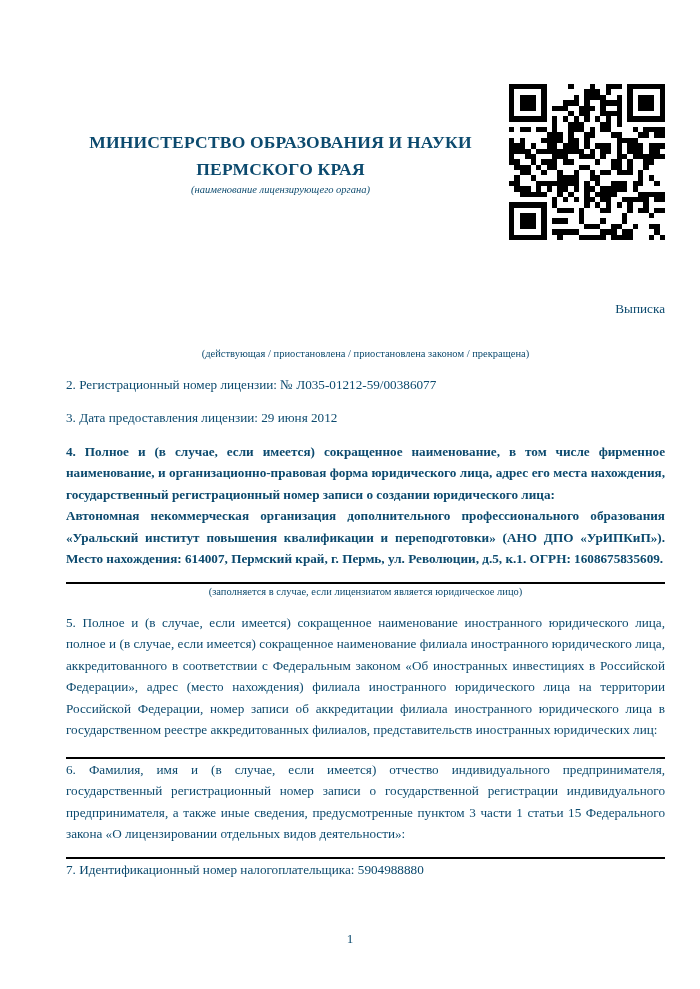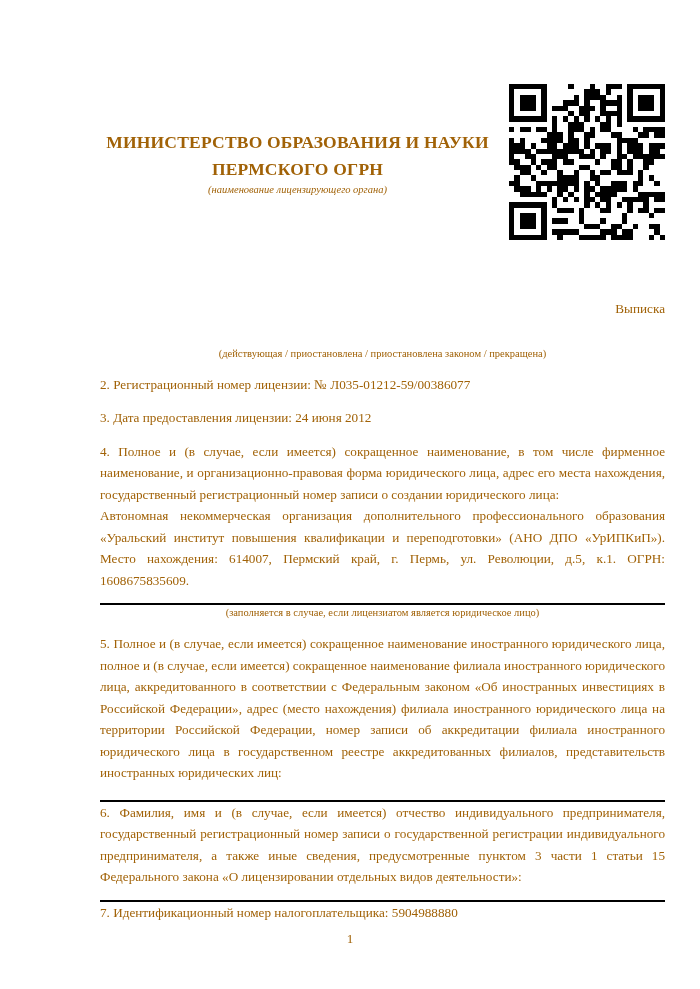--- a/index.html
+++ b/index.html
@@ -1,24 +1,24 @@
 <!DOCTYPE html>
 <html lang="ru"><head>
 <meta charset="utf-8">
 <style>
   html,body { margin:0; padding:0; background:#ffffff; }
   .page {
     position: relative;
     width: 700px;
     height: 989px;
     background: #ffffff;
-    color: #a16207;
+    color: #0c4a6e;
     font-family: "Liberation Serif", "DejaVu Serif", serif;
     box-sizing: border-box;
-    padding: 84px 35px 0 100px;
+    padding: 84px 35px 0 66px;
     overflow: hidden;
   }
   
   .header-row {
     display: flex;
     align-items: center;
   }
   .org-block {
     flex: 1 1 auto;
     text-align: center;
@@ -63,41 +63,41 @@
     text-align: center;
     margin: 1px 0 14px 0;
   }
   .fill-line {
     border-bottom: 2px solid #000000;
     height: 0;
     margin-top: 2px;
   }
   .fill-line.gap-l { margin-top: 16px; }
   .fill-line.gap-m { margin-top: 12px; }
-  .para { margin: 0; }
+  .para { margin: 0; font-weight: bold; }
   
   .page-number {
     position: absolute;
     bottom: 43px;
     left: 0;
     width: 700px;
     text-align: center;
     font-size: 13.2px;
     line-height: 15px;
   }
 </style>
 </head>
 <body>
 
 <div class="page">
 
   <div class="header-row">
     <div class="org-block">
       <div class="org-name">МИНИСТЕРСТВО ОБРАЗОВАНИЯ И НАУКИ</div>
-      <div class="org-name">ПЕРМСКОГО ОГРН</div>
+      <div class="org-name">ПЕРМСКОГО КРАЯ</div>
       <div class="org-caption">(наименование лицензирующего органа)</div>
     </div>
     <div class="qr-box">
       <svg id="qr-svg" viewBox="0 0 29 29" xmlns="http://www.w3.org/2000/svg">
           <rect x="0" y="0" width="29" height="29" fill="#ffffff"></rect>
           <rect x="0" y="0" width="1" height="1" fill="#000000"></rect>
           <rect x="1" y="0" width="1" height="1" fill="#000000"></rect>
           <rect x="2" y="0" width="1" height="1" fill="#000000"></rect>
           <rect x="3" y="0" width="1" height="1" fill="#000000"></rect>
           <rect x="4" y="0" width="1" height="1" fill="#000000"></rect>
@@ -529,21 +529,21 @@
   </div>
 
   <div class="body-block">
 
     <div>
       <div class="note">(действующая / приостановлена / приостановлена законом / прекращена)</div>
     </div>
 
     <p class="item simple">2. Регистрационный номер лицензии: № Л035-01212-59/00386077</p>
 
-    <p class="item simple">3. Дата предоставления лицензии: 24 июня 2012</p>
+    <p class="item simple">3. Дата предоставления лицензии: 29 июня 2012</p>
 
     <div>
       <div class="item">
         <p class="para">4. Полное и (в случае, если имеется) сокращенное наименование, в том числе фирменное наименование, и организационно-правовая форма юридического лица, адрес его места нахождения, государственный регистрационный номер записи о создании юридического лица:</p>
         <p class="para">Автономная некоммерческая организация дополнительного профессионального образования «Уральский институт повышения квалификации и переподготовки» (АНО ДПО «УрИПКиП»). Место нахождения: 614007, Пермский край, г. Пермь, ул. Революции, д.5, к.1. ОГРН: 1608675835609.</p>
       </div>
       <div class="fill-line"></div>
       <div class="note">(заполняется в случае, если лицензиатом является юридическое лицо)</div>
     </div>
 

